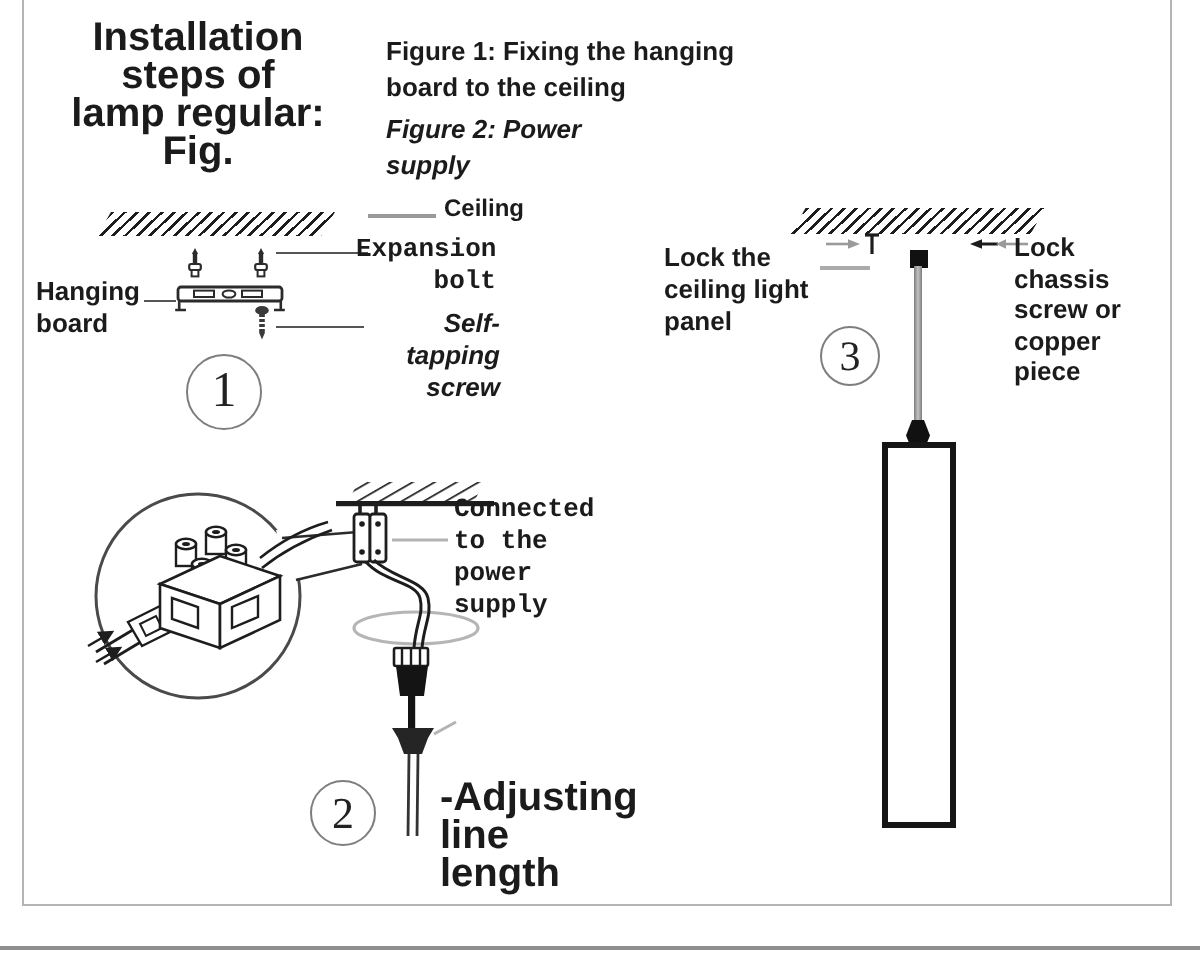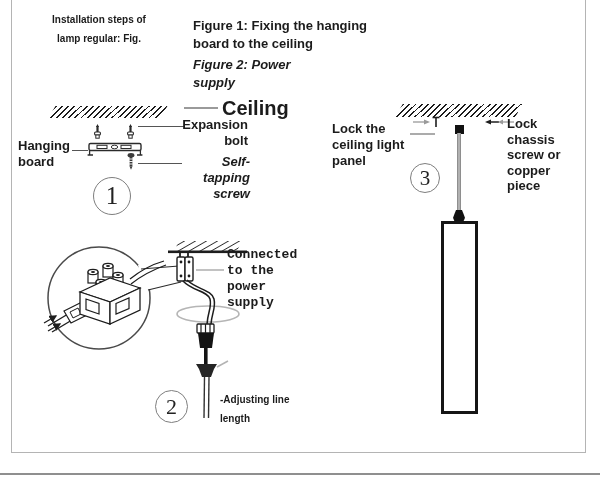--- a/index.html
+++ b/index.html
@@ -2,21 +2,21 @@
 <html><head>
 <meta charset="utf-8">
 <style>
   html,body{margin:0;padding:0;background:#fff;}
   #stage{position:relative;width:600px;height:488px;background:#ffffff;overflow:hidden;
          font-family:"Liberation Sans",sans-serif;}
   .abs{position:absolute;}
   .lbl{position:absolute;font-weight:700;color:#1b1b1b;white-space:pre-line;
        font-family:"Liberation Sans",sans-serif;}
   .sz13{font-size:13px;line-height:16px;}
-  .sz15{font-size:10px;line-height:19px;}
+  .sz15{font-size:20px;line-height:19px;}
   .tr{text-align:right;}
   .tc{text-align:center;}
   .pline{position:absolute;height:1.4px;background:#555;}
   .pline-gray{position:absolute;height:1.6px;background:#ababab;}
   .hatch{position:absolute;background:repeating-linear-gradient(115deg,#1d1d1d 0 1.7px,transparent 1.7px 5.6px);
          transform:skewX(-30deg);}
   .stepcircle{position:absolute;border:1.4px solid #7e7e7e;border-radius:50%;
               display:flex;align-items:center;justify-content:center;
               font-family:"Liberation Serif",serif;font-weight:400;color:#222;background:#fff;}
   #frame{position:absolute;left:11px;top:-4px;width:573px;height:456px;
@@ -41,36 +41,36 @@
 
   <div class="lbl sz15 tc" style="left:20px;top:10px;width:158px;">Installation steps of
 lamp regular: Fig.</div>
   <div class="lbl sz13" style="left:193px;top:17px;width:175px;line-height:18px;">Figure 1: Fixing the hanging
 board to the ceiling</div>
   <div class="lbl sz13" style="left:193px;top:56px;width:130px;line-height:18px;font-style:italic;">Figure 2: Power
 supply</div>
 
   <div class="hatch" style="left:52px;top:106px;width:112px;height:12px;"></div>
   <div class="pline-gray" style="left:184px;top:107px;width:34px;background:#9a9a9a;"></div>
-  <div class="lbl" style="left:222px;top:97px;font-size:20px;">Ceiling</div>
+  <div class="lbl" style="left:222px;top:97px;font-size:12px;">Ceiling</div>
 
   <svg class="abs" style="left:92px;top:124px;" width="11" height="15" viewBox="0 0 11 15">
     <polygon points="5.5,0 4,3 7,3" fill="#2b2b2b"></polygon>
     <rect x="4.4" y="2" width="2.2" height="6" fill="#2b2b2b"></rect>
     <rect x="2.6" y="8" width="5.8" height="3" rx="1" fill="#fff" stroke="#2b2b2b" stroke-width="1.1"></rect>
     <rect x="3.8" y="11" width="3.4" height="3.2" fill="#fff" stroke="#2b2b2b" stroke-width="1"></rect>
   </svg>
   <svg class="abs" style="left:125px;top:124px;" width="11" height="15" viewBox="0 0 11 15">
     <polygon points="5.5,0 4,3 7,3" fill="#2b2b2b"></polygon>
     <rect x="4.4" y="2" width="2.2" height="6" fill="#2b2b2b"></rect>
     <rect x="2.6" y="8" width="5.8" height="3" rx="1" fill="#fff" stroke="#2b2b2b" stroke-width="1.1"></rect>
     <rect x="3.8" y="11" width="3.4" height="3.2" fill="#fff" stroke="#2b2b2b" stroke-width="1"></rect>
   </svg>
   <div class="pline" style="left:138px;top:126px;width:46px;"></div>
-  <div class="lbl sz13 tr" style="left:178px;top:117px;width:70px;">Expansion
+  <div class="lbl sz13 tr" style="left:178px;top:117px;width:70px;font-family:Liberation Mono, monospace;">Expansion
 bolt</div>
 
   <svg class="abs" style="left:86px;top:140px;" width="58" height="18" viewBox="0 0 58 18">
     <rect x="3" y="3.5" width="52" height="7" rx="1.5" fill="#fff" stroke="#2b2b2b" stroke-width="1.4"></rect>
     <path d="M3.6,10.5 L3.6,15 M1.6,15 L7,15" stroke="#2b2b2b" stroke-width="1.3" fill="none"></path>
     <path d="M54.4,10.5 L54.4,15 M51,15 L56.4,15" stroke="#2b2b2b" stroke-width="1.3" fill="none"></path>
     <rect x="11" y="5.3" width="10" height="3.2" fill="#fff" stroke="#2b2b2b" stroke-width="1"></rect>
     <rect x="35" y="5.3" width="10" height="3.2" fill="#fff" stroke="#2b2b2b" stroke-width="1"></rect>
     <ellipse cx="28.5" cy="7" rx="3.2" ry="1.8" fill="#fff" stroke="#2b2b2b" stroke-width="1"></ellipse>
   </svg>

